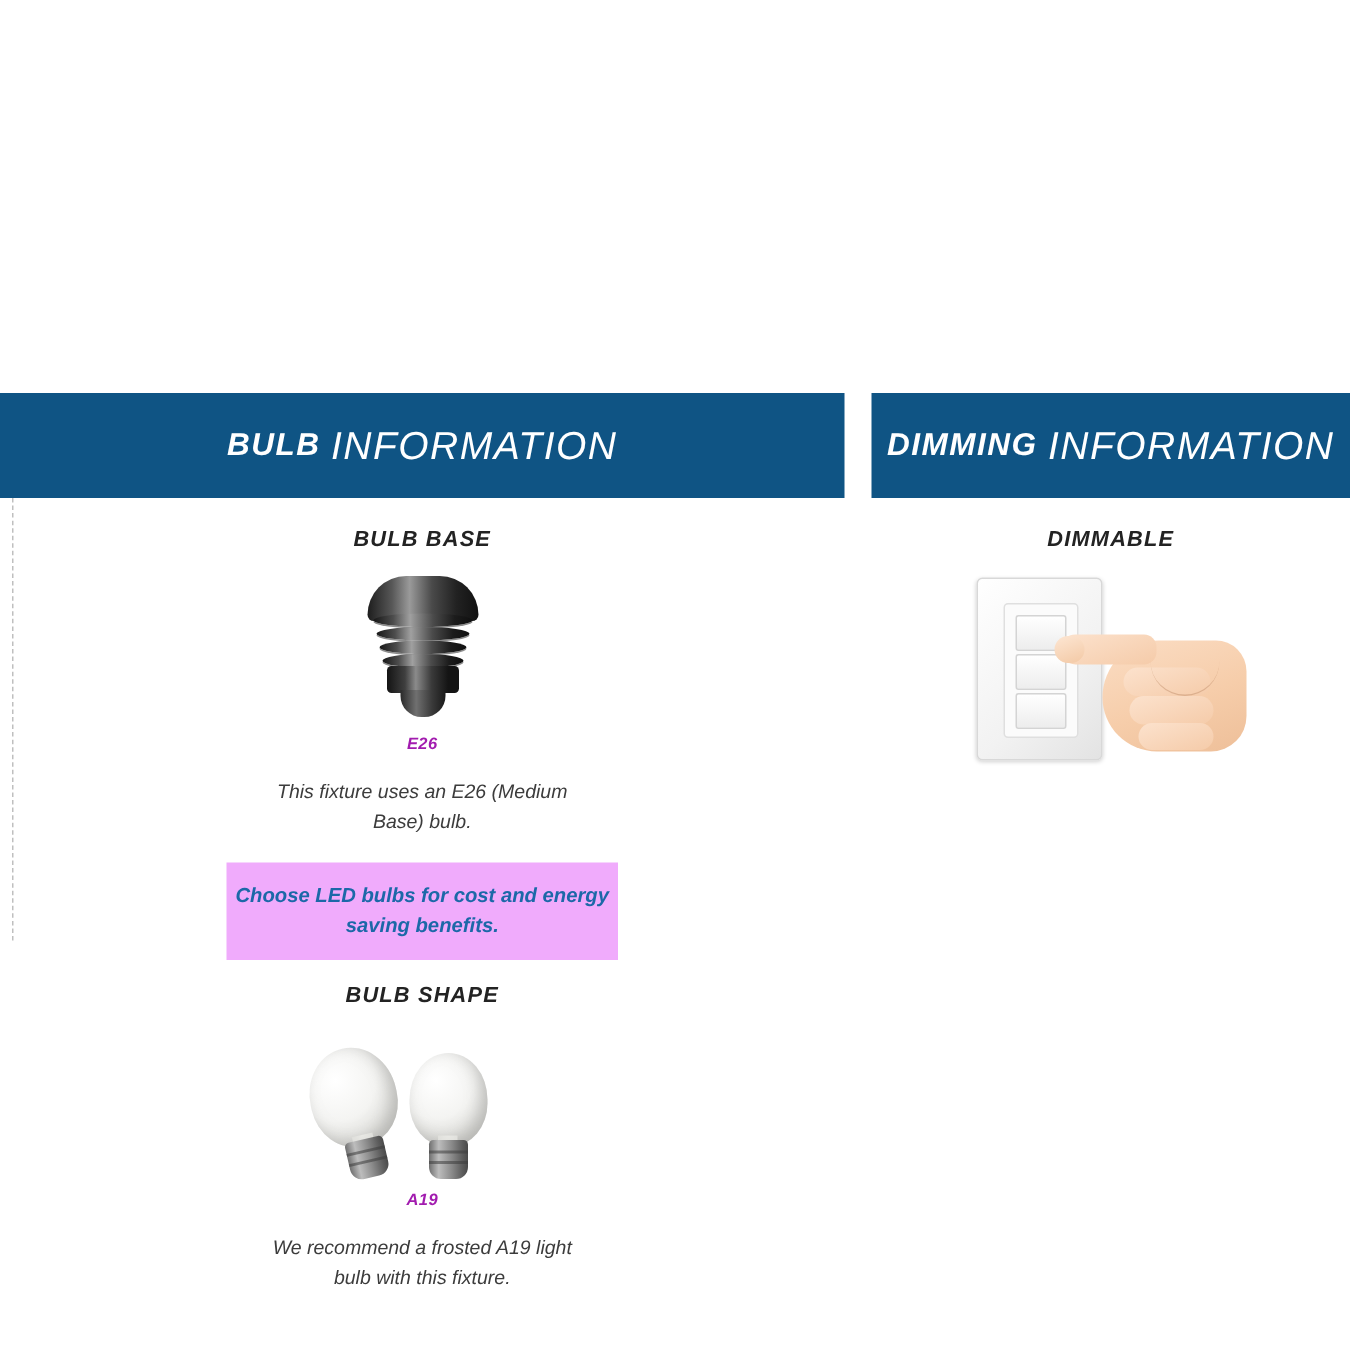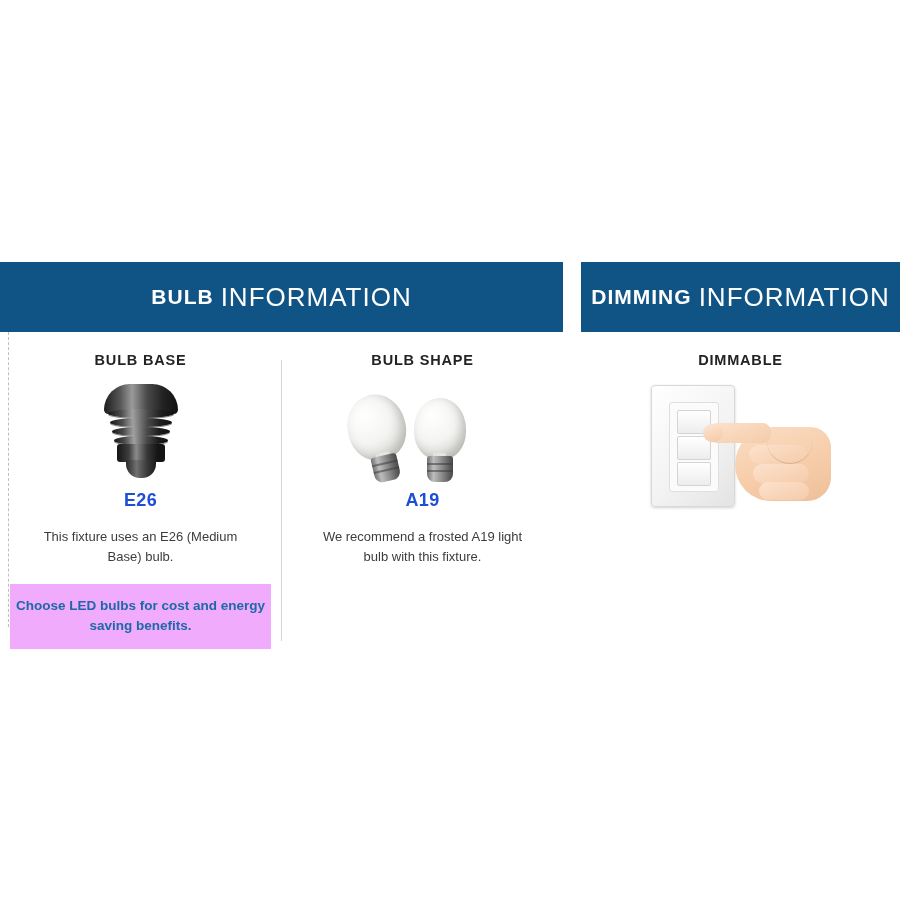--- a/index.html
+++ b/index.html
@@ -18,20 +18,21 @@
 
   #infographic {
     position: absolute;
     left: 0;
     top: 262px;
     width: 900px;
     height: 365px;
     display: flex;
     flex-direction: row;
     align-items: flex-start;
+    font-style: italic;
   }
 
   .panel {
     position: relative;
   }
   .panel-bulb { width: 563px; }
   .panel-gap  { width: 18px; height: 365px; }
   .panel-dim  { width: 319px; }
 
   .panel-header {
@@ -50,21 +51,21 @@
   }
   .panel-header .hdr-light {
     font-weight: normal;
     font-size: 26px;
     letter-spacing: 1px;
     margin-left: 7px;
   }
 
   .panel-body {
     display: flex;
-    flex-direction: row;
+    flex-direction: column;
     padding-top: 20px;
   }
 
   .col {
     flex: 1 1 0;
     display: flex;
     flex-direction: column;
     align-items: center;
     position: relative;
   }
@@ -87,23 +88,23 @@
 
   .art {
     height: 100px;
     display: flex;
     align-items: center;
     justify-content: center;
     margin-bottom: 8px;
   }
 
   .art-label {
-    font-size: 18px;
+    font-size: 11px;
     font-weight: bold;
-    color: #1d4ed8;
+    color: #a21caf;
     margin-bottom: 16px;
     letter-spacing: 0.3px;
   }
 
   .col-desc {
     font-size: 13px;
     line-height: 20px;
     color: #3c3c3c;
     text-align: center;
     width: 225px;

